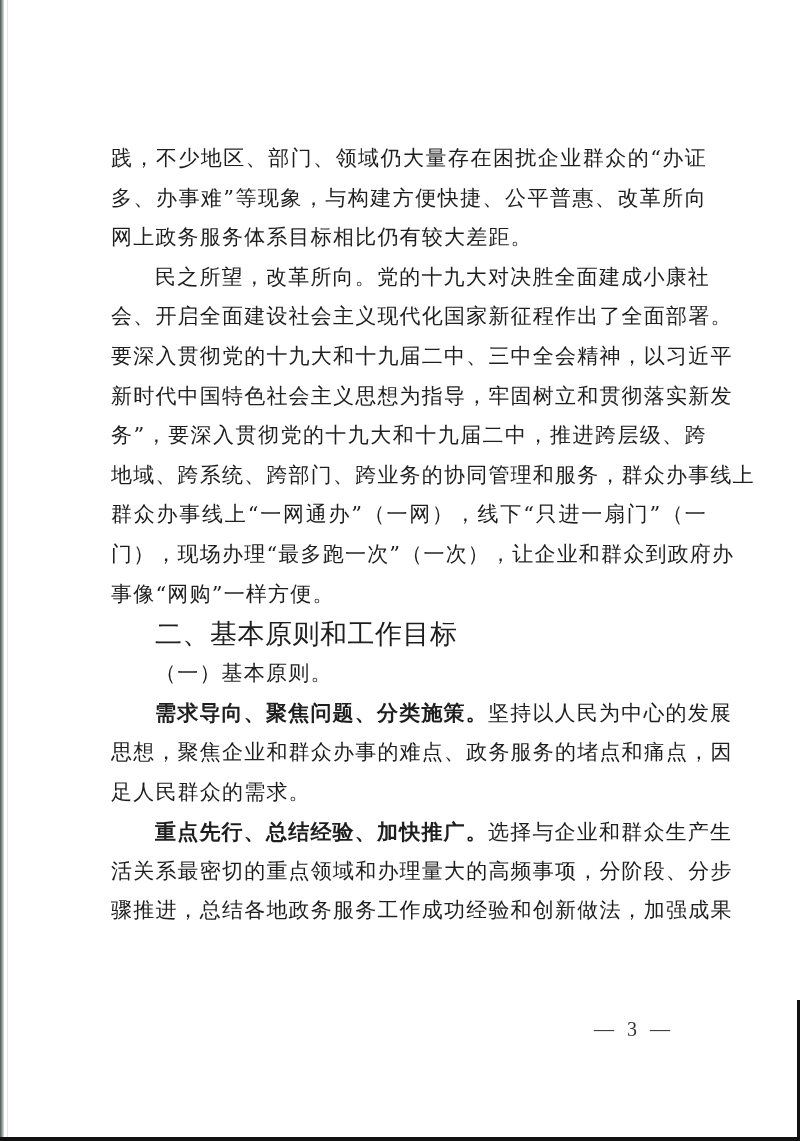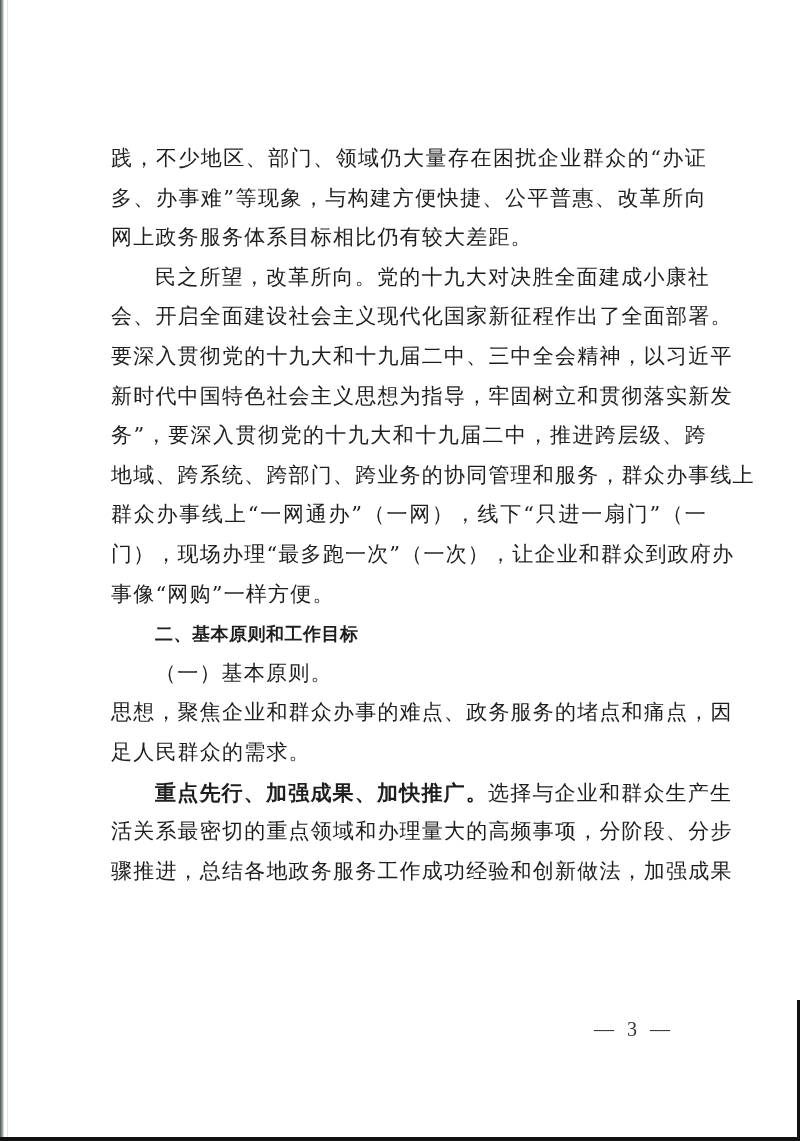--- a/index.html
+++ b/index.html
@@ -55,22 +55,22 @@
       text-align-last: justify;
     }
     .line.last {
       text-align-last: left;
     }
     .indent {
       padding-left: 44px;
     }
     .heading {
       font-family: "DejaVu Sans", "Liberation Sans", sans-serif;
-      font-weight: bold;
-      font-size: 18px;
+      font-weight: normal;
+      font-size: 27px;
       letter-spacing: 0.5px;
       text-align-last: left;
     }
     .subheading {
       text-align-last: left;
     }
     .lead {
       font-weight: bold;
     }
     .page-number {
@@ -109,25 +109,26 @@
     <div class="line">地域、跨系统、跨部门、跨业务的协同管理和服务，群众办事线上</div>
     <div class="line">群众办事线上“一网通办”（一网），线下“只进一扇门”（一</div>
     <div class="line">门），现场办理“最多跑一次”（一次），让企业和群众到政府办</div>
     <div class="line last">事像“网购”一样方便。</div>
   </div>
 
   <div class="line indent heading">二、基本原则和工作目标</div>
   <div class="line indent subheading">（一）基本原则。</div>
 
   <div>
+    <div class="line indent"><span class="lead">需求导向、聚焦问题、分类施策。</span><span>坚持以人民为中心的发展</span></div>
     <div class="line">思想，聚焦企业和群众办事的难点、政务服务的堵点和痛点，因</div>
     <div class="line last">足人民群众的需求。</div>
   </div>
 
   <div>
-    <div class="line indent"><span class="lead">重点先行、加强成果、加快推广。</span><span>选择与企业和群众生产生</span></div>
+    <div class="line indent"><span class="lead">重点先行、总结经验、加快推广。</span><span>选择与企业和群众生产生</span></div>
     <div class="line">活关系最密切的重点领域和办理量大的高频事项，分阶段、分步</div>
     <div class="line">骤推进，总结各地政务服务工作成功经验和创新做法，加强成果</div>
   </div>
 
 </div>
 
 <div class="page-number">— 3 —</div>
 
 </body></html>

